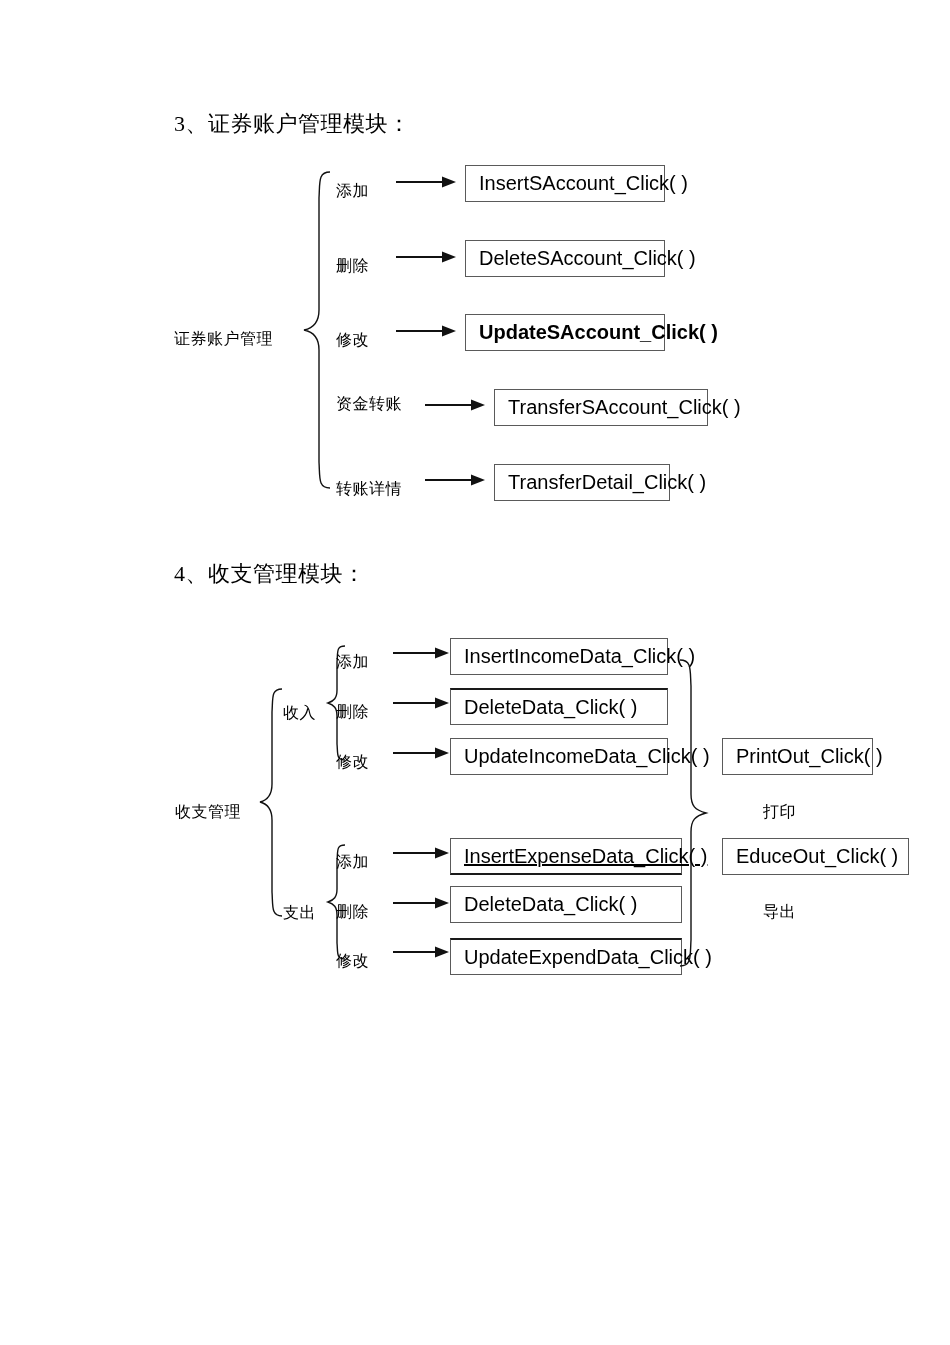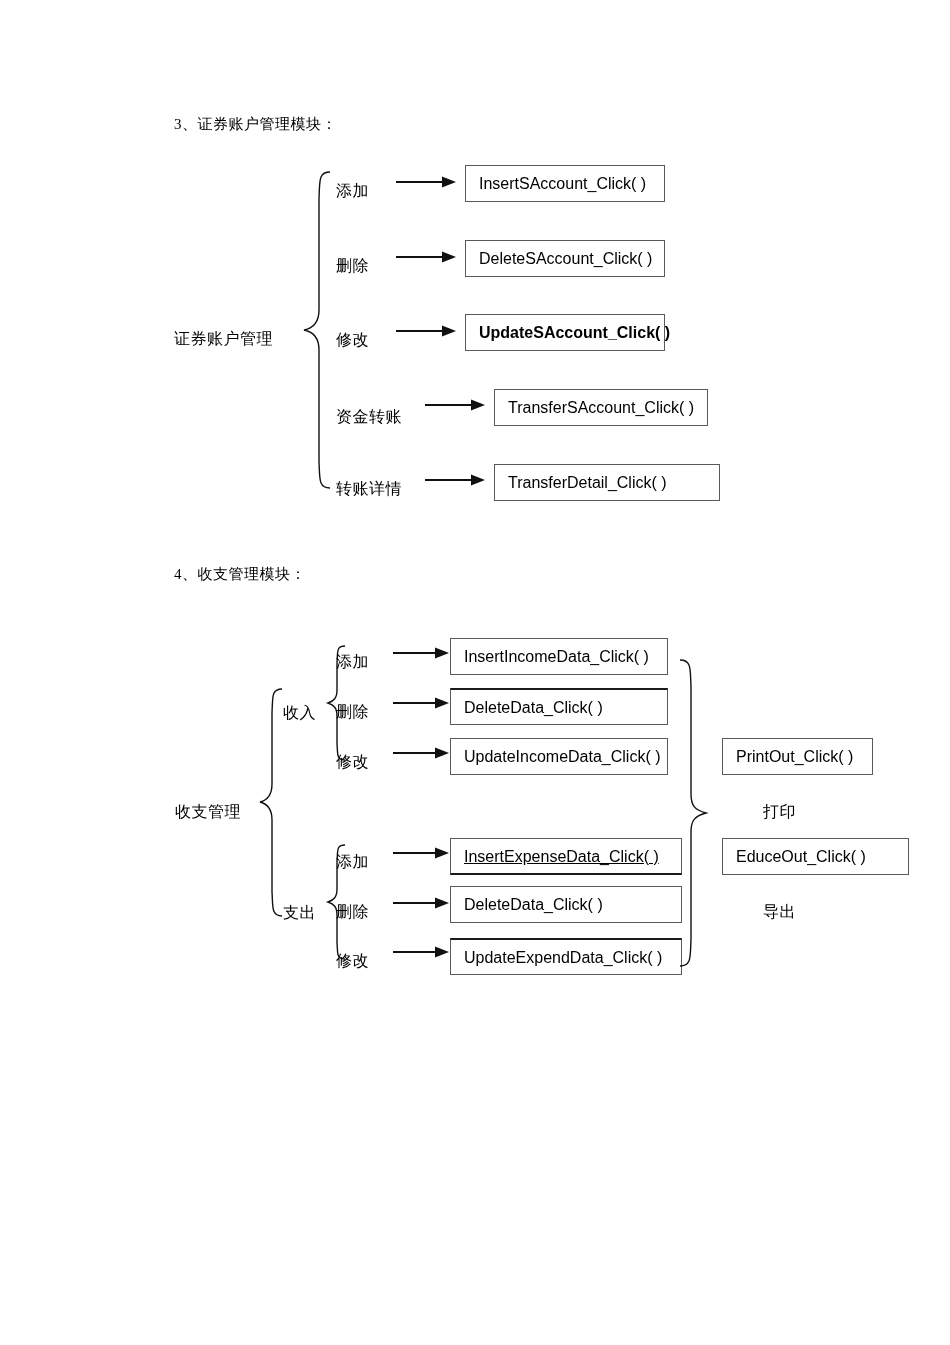--- a/index.html
+++ b/index.html
@@ -15,21 +15,21 @@
   #page {
     position: relative;
     width: 950px;
     height: 1345px;
     background: #ffffff;
     overflow: hidden;
   }
   .heading {
     position: absolute;
     font-family: "Liberation Serif", "DejaVu Serif", serif;
-    font-size: 15px;
+    font-size: 22px;
     line-height: 22px;
     color: #000;
     white-space: nowrap;
     letter-spacing: 0.5px;
   }
   .cn-label {
     position: absolute;
     font-family: "Liberation Serif", "DejaVu Serif", serif;
     font-size: 16px;
     line-height: 20px;
@@ -42,21 +42,21 @@
     position: absolute;
     box-sizing: border-box;
     border: 1px solid #5a5a5a;
     background: #ffffff;
     display: flex;
     align-items: center;
     padding-left: 13px;
   }
   .box .box-text {
     font-family: "Liberation Sans", "DejaVu Sans", sans-serif;
-    font-size: 16px;
+    font-size: 20px;
     line-height: 17px;
     color: #000;
     white-space: nowrap;
   }
   .box.thick-top { border-top: 2px solid #1a1a1a; }
   .box.thick-bottom { border-bottom: 2px solid #1a1a1a; text-decoration: underline; }
   .arrow-svg {
     position: absolute;
     overflow: visible;
   }
@@ -104,35 +104,35 @@
 
   <div class="cn-label" style="left:336px; top:321px;">修改</div>
   <svg class="arrow-svg" style="left:396px; top:324px;" width="62" height="14">
     <line x1="0" y1="7" x2="48" y2="7" stroke="#111111" stroke-width="2.2"></line>
     <polygon points="46,1.5 60,7 46,12.5" fill="#111111"></polygon>
   </svg>
   <div class="box" style="left:465px; top:314px; width:200px; height:37px;font-weight:bold;">
     <span class="box-text">UpdateSAccount_Click( )</span>
   </div>
 
-  <div class="cn-label" style="left:336px; top:398px;">资金转账</div>
+  <div class="cn-label" style="left:336px; top:385px;">资金转账</div>
   <svg class="arrow-svg" style="left:425px; top:398px;" width="62" height="14">
     <line x1="0" y1="7" x2="48" y2="7" stroke="#111111" stroke-width="2.2"></line>
     <polygon points="46,1.5 60,7 46,12.5" fill="#111111"></polygon>
   </svg>
   <div class="box" style="left:494px; top:389px; width:214px; height:37px;">
     <span class="box-text">TransferSAccount_Click( )</span>
   </div>
 
   <div class="cn-label" style="left:336px; top:470px;">转账详情</div>
   <svg class="arrow-svg" style="left:425px; top:473px;" width="62" height="14">
     <line x1="0" y1="7" x2="48" y2="7" stroke="#111111" stroke-width="2.2"></line>
     <polygon points="46,1.5 60,7 46,12.5" fill="#111111"></polygon>
   </svg>
-  <div class="box" style="left:494px; top:464px; width:226px; height:37px;">
+  <div class="box" style="left:494px; top:464px; width:176px; height:37px;">
     <span class="box-text">TransferDetail_Click( )</span>
   </div>
 
   <div class="heading" style="left:174px; top:563px;">4、收支管理模块：</div>
 
   <div class="cn-label" style="left:175px; top:793px;">收支管理</div>
 
   <svg class="brace-svg" style="left:258px; top:686px;" width="30" height="240">
     <path d="M 24 3
              C 13 3, 15 12, 14 26

